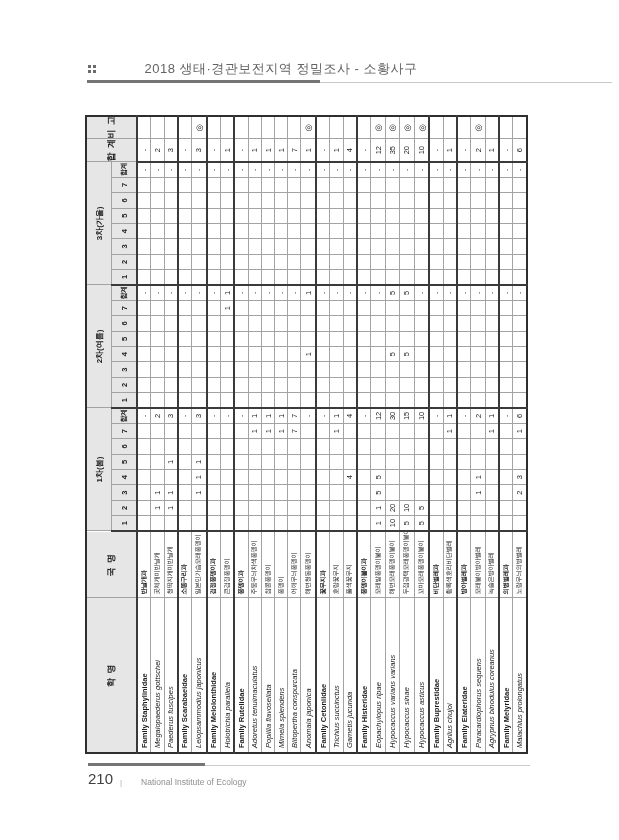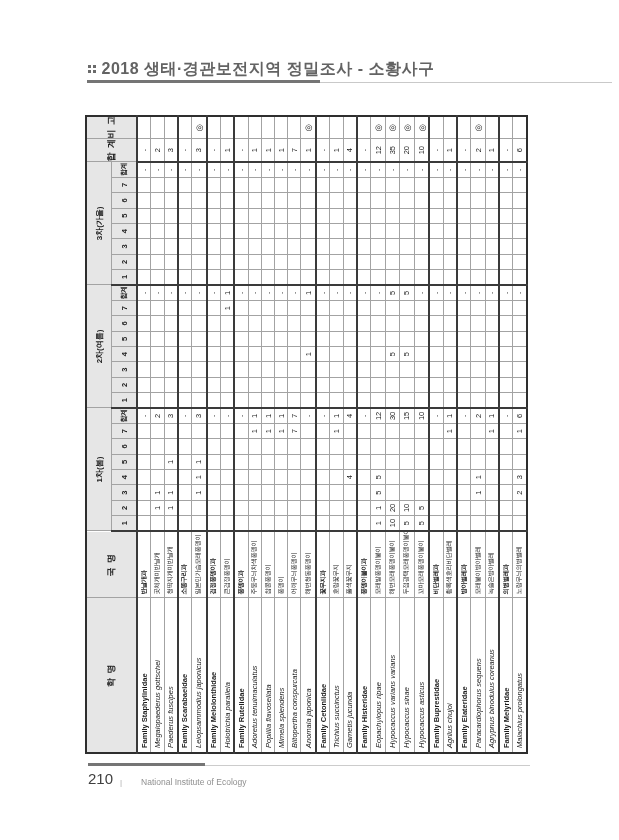--- a/index.html
+++ b/index.html
@@ -3,21 +3,21 @@
 <meta charset="utf-8">
 <style>
   html,body{margin:0;padding:0;}
   body{width:619px;height:840px;background:#ffffff;position:relative;overflow:hidden;
        font-family:"Liberation Sans",sans-serif;color:#1a1a1a;}
 
   
   .page-header{position:absolute;left:88px;top:61px;height:16px;display:flex;align-items:center;gap:6px;}
   .logo-dots{display:inline-grid;grid-template-columns:3px 3px;grid-template-rows:3px 3px;gap:1.5px;}
   .logo-dots span{background:#6b6b6b;display:block;}
-  .header-title{font-size:16px;font-weight:bold;color:#636363;letter-spacing:0.5px;white-space:nowrap;}
+  .header-title{font-size:13px;font-weight:normal;color:#636363;letter-spacing:0.5px;white-space:nowrap;margin-left:43px;}
   .header-rule-dark{position:absolute;left:87px;top:80px;width:233px;height:3px;background:#757575;}
   .header-rule-light{position:absolute;left:320px;top:82px;width:292px;height:1px;background:#c9c9c9;}
 
   
   .table-outer{position:absolute;left:85px;top:117px;width:443px;height:637px;}
   .table-rot{position:absolute;left:-97px;top:97px;width:637px;height:443px;transform:rotate(-90deg);}
   table{border-collapse:collapse;table-layout:fixed;width:637px;height:443px;border:2px solid #2e2e2e;}
   th,td{border:1px solid #a3a3a3;padding:0;overflow:hidden;white-space:nowrap;text-align:center;vertical-align:middle;}
   thead th{background:#e6e6e6;font-weight:bold;color:#222;}
   .h-main{font-size:9px;letter-spacing:1px;}

